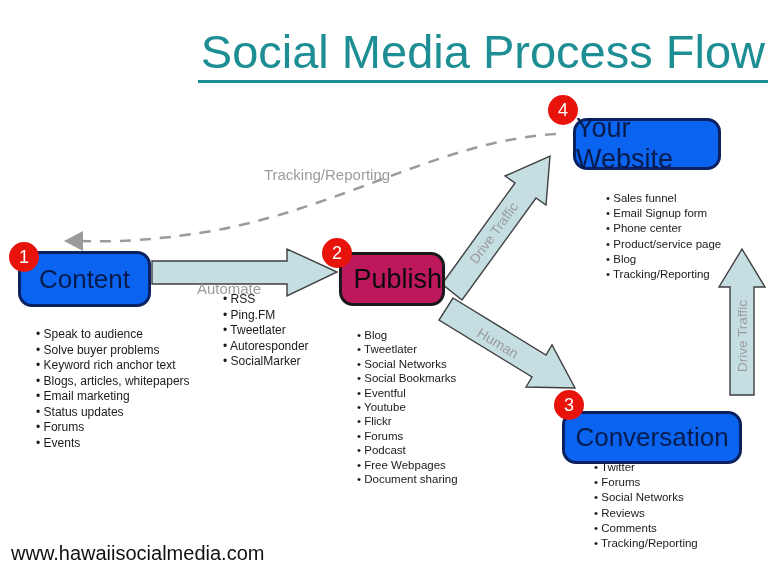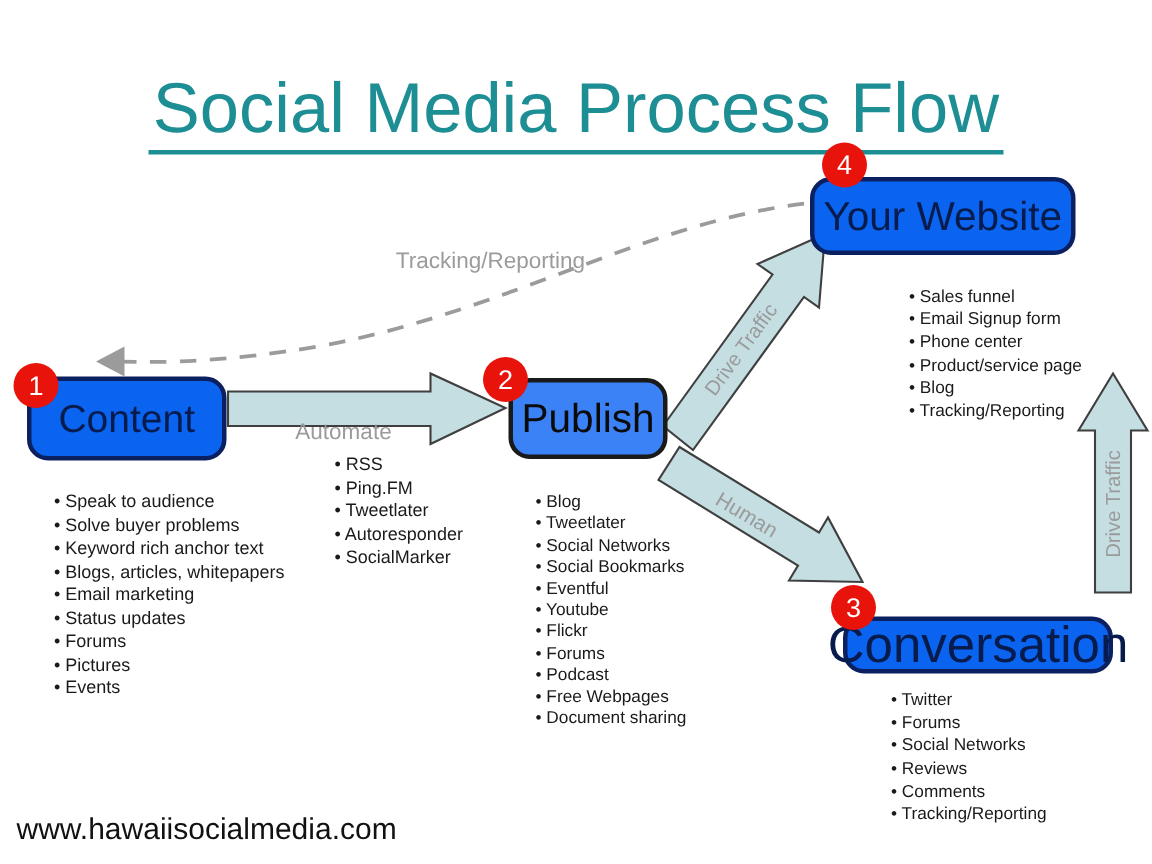--- a/index.html
+++ b/index.html
@@ -3,53 +3,53 @@
 <meta charset="utf-8">
 <style>
   html,body{margin:0;padding:0;background:#e8e8e8;}
   .slide{
     position:relative;width:768px;height:576px;background:#ffffff;
     font-family:"Liberation Sans","DejaVu Sans",sans-serif;overflow:hidden;
   }
   .layer{position:absolute;left:0;top:0;width:768px;height:576px;}
   svg.layer{z-index:1;}
 
-  .title{position:absolute;top:26px;left:0;right:0;text-align:center;z-index:2;margin-top:20px;}
+  .title{position:absolute;top:26px;left:0;right:0;text-align:right;z-index:2;}
   .title span{
     display:inline-block;font-size:47px;color:#1D8E93;line-height:1.1;
     border-bottom:3px solid #1D8E93;padding:0 3px 2px 3px;letter-spacing:0px;
   }
 
   .node{
     position:absolute;display:flex;align-items:center;justify-content:center;
     border-radius:14px;z-index:3;box-sizing:border-box;
   }
   .node.blue{background:#0B64F0;border:3px solid #0A2060;color:#071B4D;}
-  .node.green{background:#3b82f6;border:3px solid #1A1A1A;color:#0B0B0B;}
+  .node.green{background:#be185d;border:3px solid #1A1A1A;color:#0B0B0B;justify-content:flex-end;}
   .node-content{left:18px;top:251px;width:133px;height:56px;font-size:26px;}
   .node-publish{left:339px;top:252px;width:106px;height:54px;font-size:27px;}
-  .node-website{left:540px;top:118px;width:177px;height:52px;font-size:27px;}
-  .node-conversation{left:562px;top:411px;width:180px;height:38px;font-size:34px;}
+  .node-website{left:573px;top:118px;width:148px;height:52px;font-size:27px;}
+  .node-conversation{left:562px;top:411px;width:180px;height:53px;font-size:26px;}
 
   .numcircle{
     position:absolute;width:30px;height:30px;border-radius:50%;
     background:#E8140B;color:#ffffff;display:flex;align-items:center;justify-content:center;
     font-size:18px;z-index:4;
   }
   .c1{left:9px;top:242px;}
   .c2{left:322px;top:238px;}
   .c3{left:554px;top:390px;}
   .c4{left:548px;top:95px;}
 
   ul.blist{
     position:absolute;margin:12px;padding:0;list-style:none;color:#1A1A1A;z-index:2;
   }
   ul.blist li::before{content:"• ";}
   .list-content{left:24px;top:315px;font-size:12px;line-height:15.5px;}
-  .list-automate{left:211px;top:290px;font-size:12px;line-height:15.5px;}
+  .list-automate{left:211px;top:280px;font-size:12px;line-height:15.5px;}
   .list-publish{left:345px;top:316px;font-size:11.5px;line-height:14.4px;}
   .list-website{left:594px;top:179px;font-size:11.5px;line-height:15.2px;}
   .list-conversation{left:582px;top:448px;font-size:11.5px;line-height:15.2px;}
 
   .arrow-label{
     position:absolute;color:#9B9B9B;white-space:nowrap;z-index:2;
   }
   .lbl-automate{left:229px;top:288px;transform:translate(-50%,-50%);font-size:15px;}
   .lbl-tracking{left:327px;top:174px;transform:translate(-50%,-50%);font-size:15px;}
   .lbl-drive-up{left:494px;top:233px;transform:translate(-50%,-50%) rotate(-54deg);font-size:13.5px;}
@@ -110,21 +110,20 @@
     </div>
 
   <ul class="blist list-content">
       <li>Speak to audience</li>
       <li>Solve buyer problems</li>
       <li>Keyword rich anchor text</li>
       <li>Blogs, articles, whitepapers</li>
       <li>Email marketing</li>
       <li>Status updates</li>
       <li>Forums</li>
-      <li>Pictures</li>
       <li>Events</li>
     </ul>
   <ul class="blist list-automate">
       <li>RSS</li>
       <li>Ping.FM</li>
       <li>Tweetlater</li>
       <li>Autoresponder</li>
       <li>SocialMarker</li>
     </ul>
   <ul class="blist list-publish">

